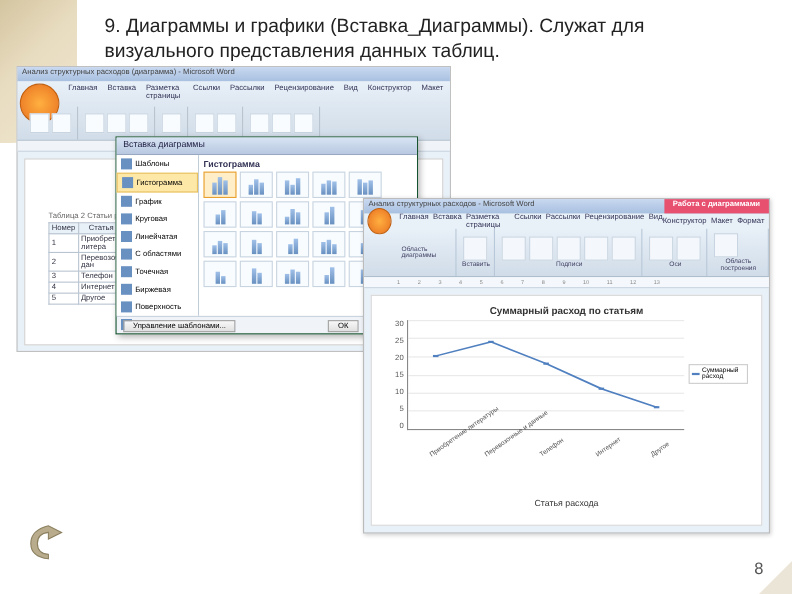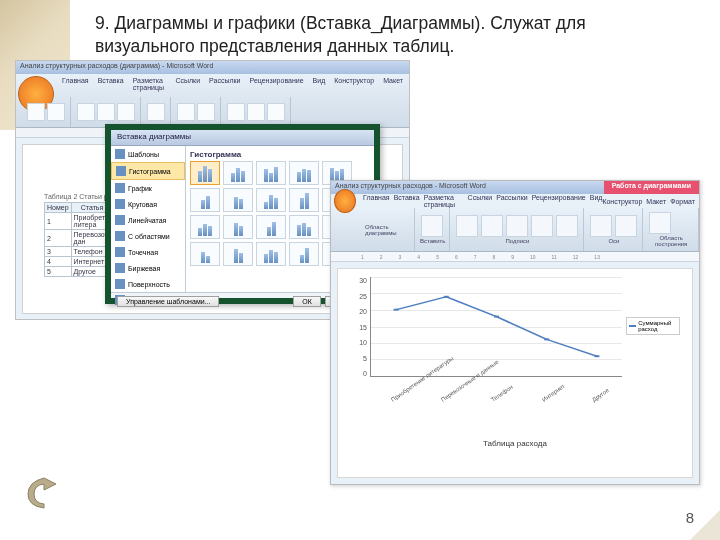--- a/index.html
+++ b/index.html
@@ -16,21 +16,21 @@
   .word1-ribbon { height: 54px; background: linear-gradient(#e8f0f8,#d0dce8); border-bottom: 1px solid #a8b8c8; display: flex; }
   .word1-office { width: 36px; height: 36px; margin: 2px; border-radius: 50%; background: radial-gradient(#ffb040,#e87020); border: 1px solid #c06010; }
   .word1-tabs { font-size: 7px; display: flex; gap: 5px; padding: 2px 4px; color: #335; }
   .word1-tabs span { padding: 1px 2px; cursor: default; }
   .word1-tools { height: 30px; display: flex; gap: 1px; font-size: 6px; margin-top: 3px; margin-left: -34px; }
   .tool-group { border-right: 1px solid #b8c4d0; padding: 0 5px; display: flex; align-items: center; gap: 2px; }
   .tool-btn { width: 18px; height: 18px; background: #f8fcff; border: 1px solid #c8d4e0; display: flex; align-items: center; justify-content: center; }
   .word1-ruler { height: 10px; background: #f0f4f8; border-bottom: 1px solid #c8d4e0; }
   .word1-doc { background: #fff; margin: 6px; height: 170px; border: 1px solid #d0d0d0; position: relative; }
   
-  .chart-dialog { position: absolute; left: 105px; top: 124px; width: 275px; height: 180px; background: #f0f4f8; border: 6px solid #14532d; box-shadow: 2px 2px 6px rgba(0,0,0,0.3); }
+  .chart-dialog { position: absolute; left: 105px; top: 124px; width: 275px; height: 180px; background: #f0f4f8; border: 1px solid #14532d; box-shadow: 2px 2px 6px rgba(0,0,0,0.3); }
   .dlg-title { height: 16px; background: linear-gradient(#d8e4f4,#b8c8e0); font-size: 8px; padding: 2px 6px; color: #224; border-bottom: 1px solid #98a8c0; }
   .dlg-body { display: flex; height: 146px; }
   .dlg-cats { width: 75px; border-right: 1px solid #c0ccd8; background: #fff; font-size: 7px; }
   .dlg-cat { padding: 3px 4px; display: flex; align-items: center; gap: 3px; cursor: default; }
   .dlg-cat.sel { background: #fde8a8; border: 1px solid #e8c060; }
   .cat-ico { width: 10px; height: 10px; background: #6890c0; display: inline-block; }
   .dlg-gallery { flex: 1; background: #fff; padding: 4px; overflow: hidden; }
   .gal-head { font-size: 8px; font-weight: bold; color: #335; margin-bottom: 2px; }
   .gal-row { display: flex; gap: 3px; margin-bottom: 3px; }
   .gal-item { width: 30px; height: 24px; border: 1px solid #c8d4e0; background: #f8fcff; display: flex; align-items: flex-end; justify-content: center; gap: 1px; padding: 2px; cursor: default; }
@@ -385,20 +385,21 @@
       <span>6</span>
       <span>7</span>
       <span>8</span>
       <span>9</span>
       <span>10</span>
       <span>11</span>
       <span>12</span>
       <span>13</span>
   </div>
   <div class="word2-doc">
+    <div class="chart-title">Суммарный расход по статьям</div>
     <div class="chart-area">
       <div class="y-axis">
         <span>30</span>
         <span>25</span>
         <span>20</span>
         <span>15</span>
         <span>10</span>
         <span>5</span>
         <span>0</span>
       </div>
@@ -427,21 +428,21 @@
         </div>
         <div class="x-labels">
           <span>Приобретение литературы</span>
           <span>Перевозочные и данные</span>
           <span>Телефон</span>
           <span>Интернет</span>
           <span>Другое</span>
         </div>
       </div>
     </div>
-    <div class="x-title">Таблица расхода</div>
+    <div class="x-title">Статья расхода</div>
   </div>
 </div>
 
 <div class="back-arrow">
   <svg viewBox="0 0 44 40">
       <path d="M24 6 Q8 10 8 22 Q8 34 24 36 L24 32 Q14 31 14 22 Q14 13 24 12 L24 18 L36 12 L24 6 Z" fill="#b8ac8c" stroke="#8c8060" stroke-width="1"></path>
     </svg>
 </div>
 
 <div class="page-num">8</div>

